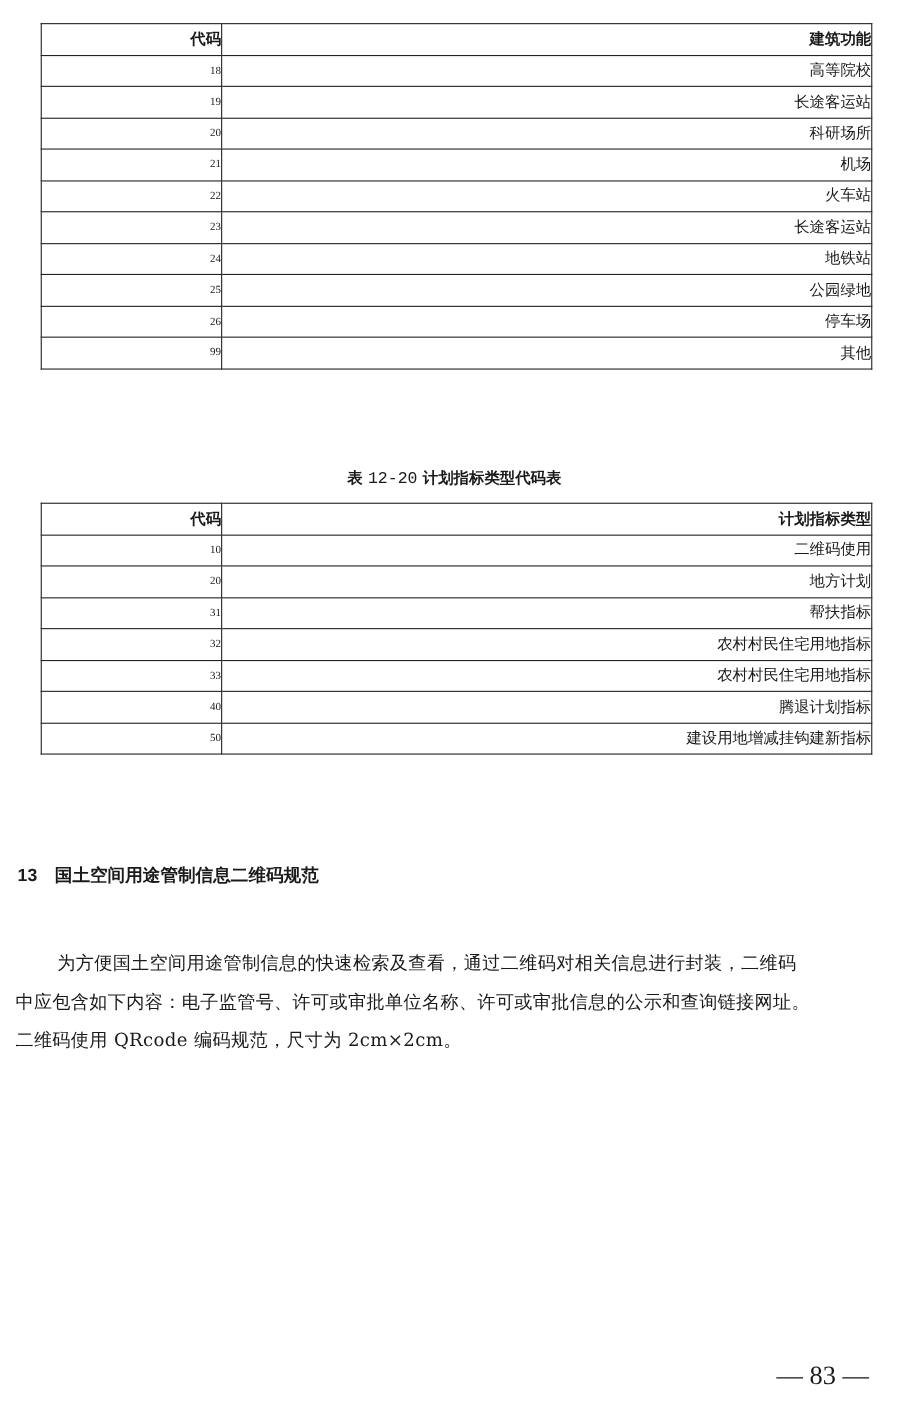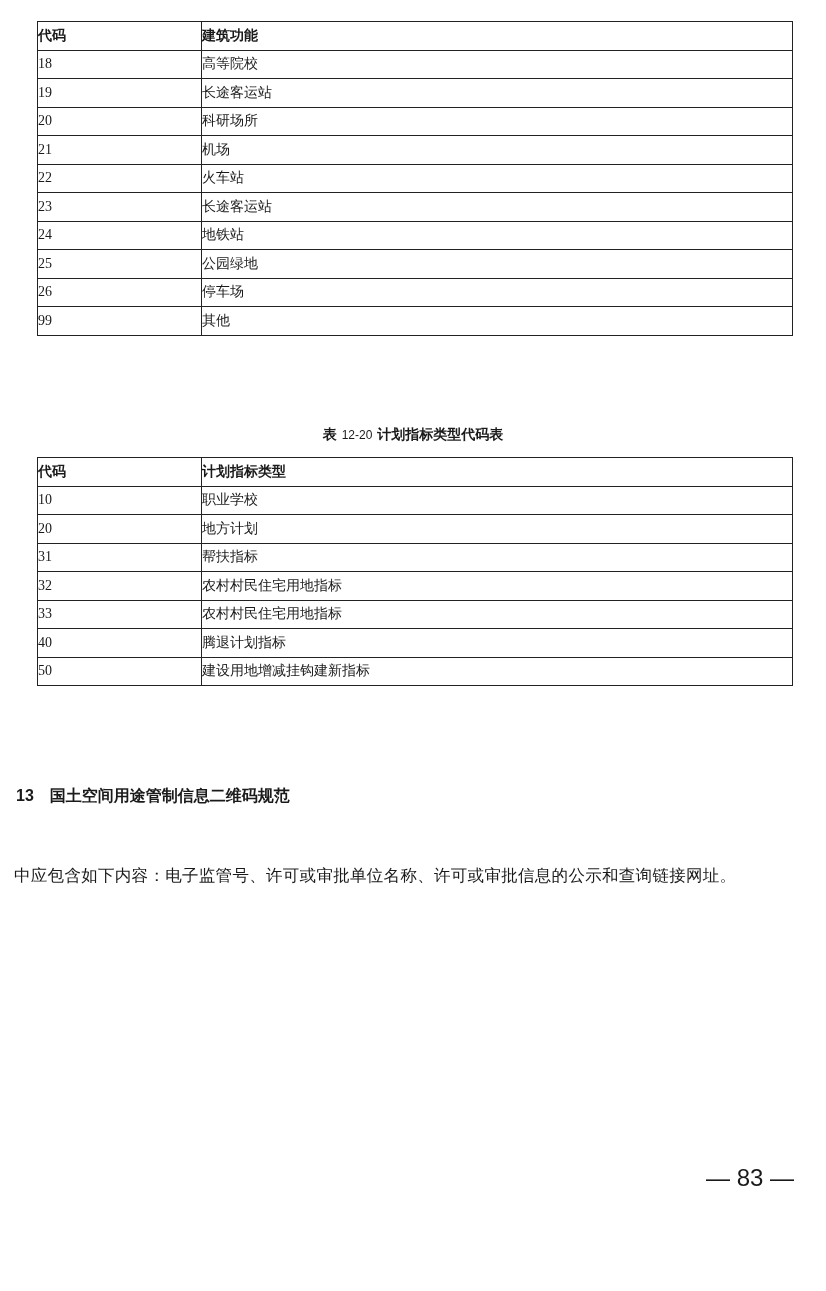--- a/index.html
+++ b/index.html
@@ -7,49 +7,49 @@
       width: 826px; height: 1291px; position: relative; overflow: hidden;
       font-family: "DejaVu Serif", "Liberation Serif", serif; color: #1a1a1a;
     }
     table.code-table {
       position: absolute; left: 37px; width: 756px;
       border-collapse: collapse; table-layout: fixed;
       font-size: 14px;
     }
     table.code-table th, table.code-table td {
       border: 1.5px solid #222;
-      height: 27.5px; padding: 0; text-align: left; vertical-align: middle;
+      height: 27.5px; padding: 0; text-align: right; vertical-align: middle;
     }
     table.code-table th {
       font-family: "DejaVu Sans", "Liberation Sans", sans-serif;
       font-weight: bold; font-size: 14px;
     }
-    table.code-table td.code { font-family: "Liberation Serif", serif; font-size: 14px; }
+    table.code-table td.code { font-family: "Liberation Serif", serif; font-size: 10px; }
     table.code-table col.c1 { width: 164px; }
     #table1 { top: 21px; }
     #table2 { top: 457px; }
     .caption {
       position: absolute; top: 426px; left: 0; width: 826px; text-align: center;
       font-family: "DejaVu Sans", "Liberation Sans", sans-serif; font-size: 14px; font-weight: bold;
     }
-    .caption .cap-num { font-family: Liberation Sans, sans-serif; font-weight: normal; font-size: 12px; }
+    .caption .cap-num { font-family: Liberation Mono, monospace; font-weight: normal; font-size: 15px; }
     .section-heading {
       position: absolute; top: 786px; left: 16px;
       font-family: "DejaVu Sans", "Liberation Sans", sans-serif; font-weight: bold; font-size: 16px;
     }
     .section-heading .sec-num { font-family: "Liberation Sans", sans-serif; margin-right: 16px; }
     .paragraph {
       position: absolute; top: 858px; left: 14px; width: 806px;
       font-size: 16.5px; line-height: 35px; text-align: justify; letter-spacing: 0.3px;
     }
     .paragraph .line { display: block; white-space: nowrap; }
     .paragraph .line.indent { padding-left: 38px; }
     .page-number {
-      position: absolute; top: 1164px; left: 706px;
-      font-family: Liberation Sans, sans-serif; font-size: 24px; white-space: pre;
+      position: absolute; top: 1238px; left: 706px;
+      font-family: Liberation Serif, serif; font-size: 24px; white-space: pre;
     }
   </style>
 </head>
 <body>
 
 <table class="code-table" id="table1">
   <colgroup>
       <col class="c1">
       <col>
     </colgroup>
@@ -116,21 +116,21 @@
     </colgroup>
   <thead>
     <tr>
       <th>代码</th>
       <th>计划指标类型</th>
     </tr>
   </thead>
   <tbody>
     <tr>
         <td class="code">10</td>
-        <td>职业学校</td>
+        <td>二维码使用</td>
       </tr>
     <tr>
         <td class="code">20</td>
         <td>地方计划</td>
       </tr>
     <tr>
         <td class="code">31</td>
         <td>帮扶指标</td>
       </tr>
     <tr>
@@ -150,16 +150,18 @@
         <td>建设用地增减挂钩建新指标</td>
       </tr>
   </tbody>
 </table>
 
 <div class="section-heading">
   <span class="sec-num">13</span><span>国土空间用途管制信息二维码规范</span>
 </div>
 
 <div class="paragraph">
+  <span class="line indent">为方便国土空间用途管制信息的快速检索及查看，通过二维码对相关信息进行封装，二维码</span>
   <span class="line">中应包含如下内容：电子监管号、许可或审批单位名称、许可或审批信息的公示和查询链接网址。</span>
+  <span class="line">二维码使用 QRcode 编码规范，尺寸为 2cm×2cm。</span>
 </div>
 
 <div class="page-number">— 83 —</div>
 
 </body></html>

